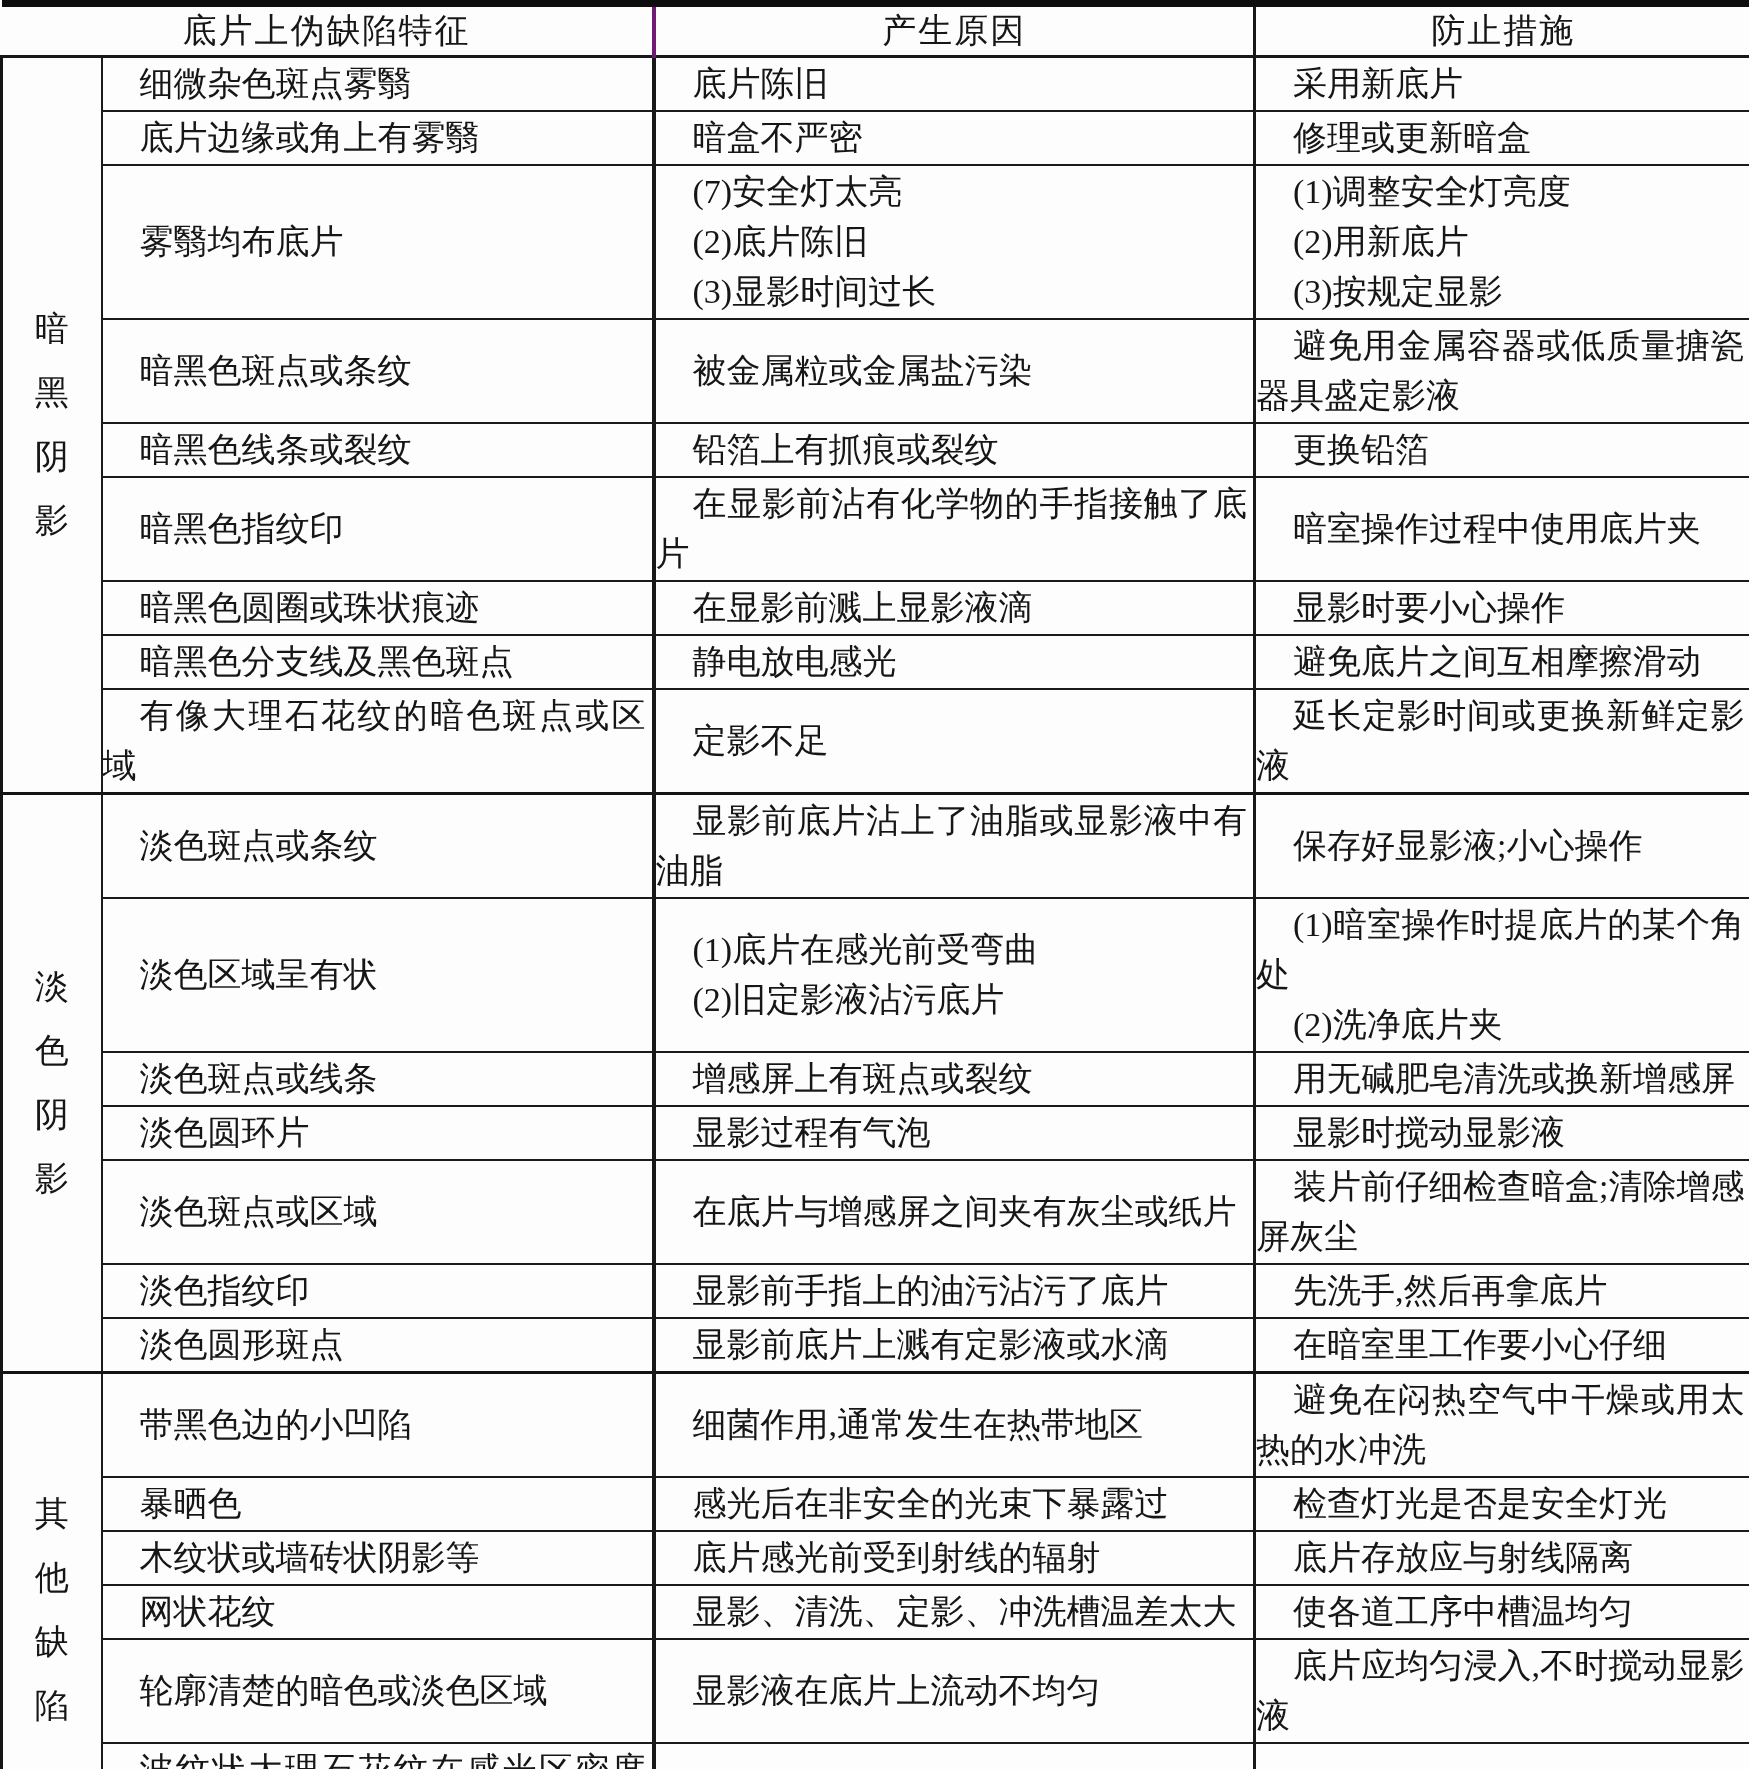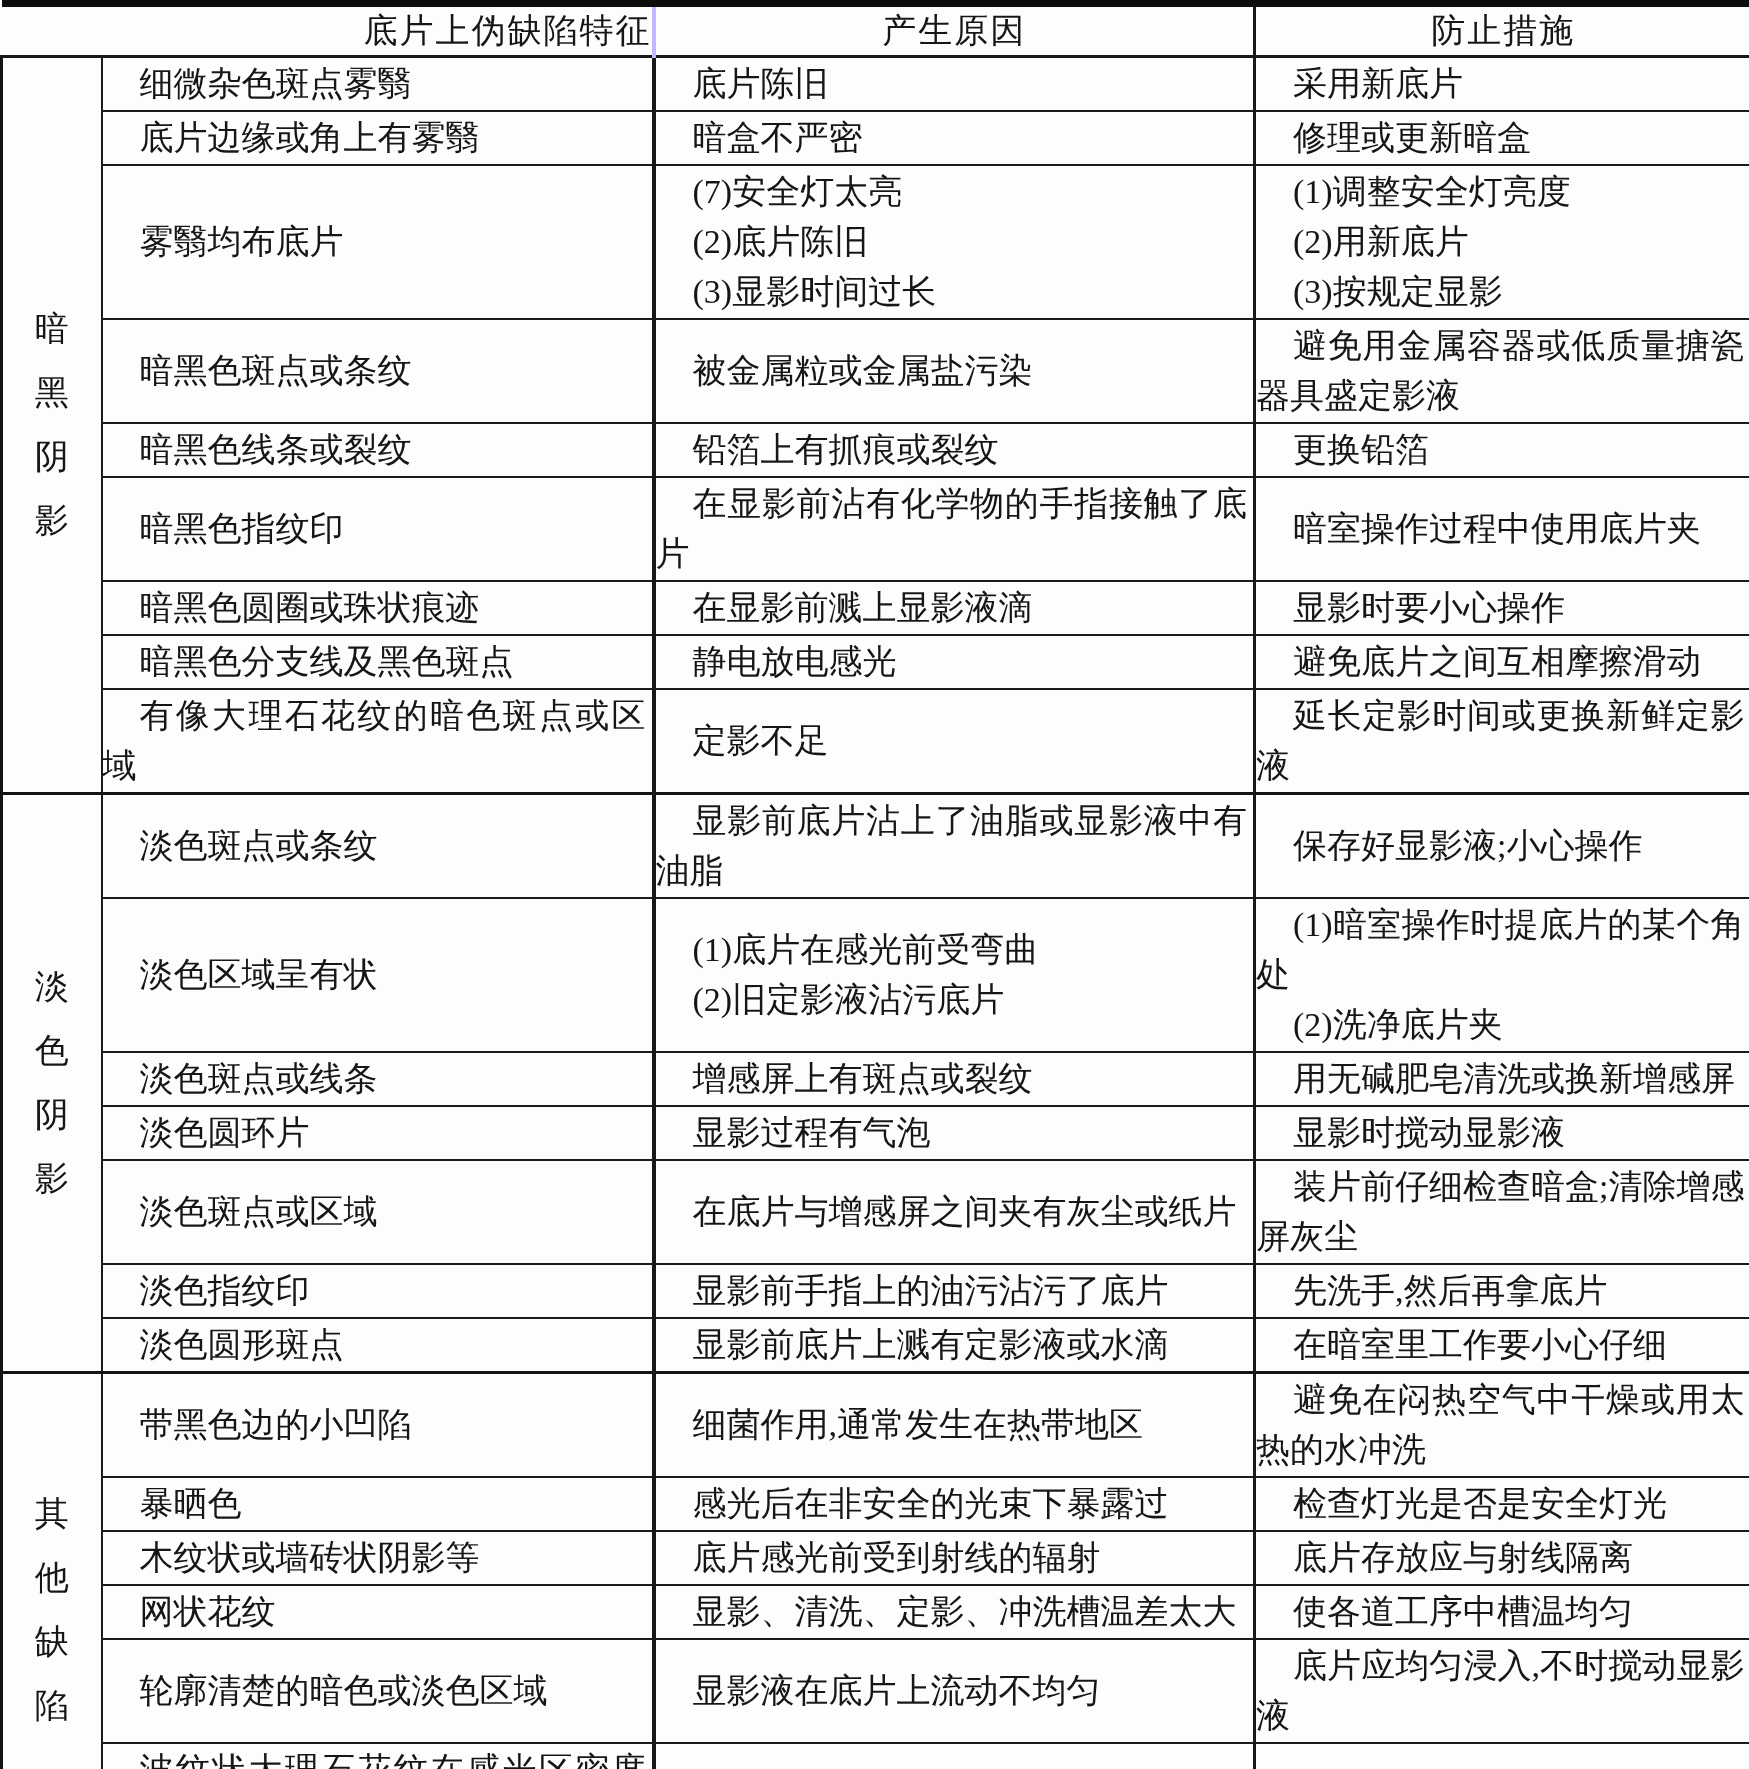--- a/index.html
+++ b/index.html
@@ -26,22 +26,22 @@
 
   thead th {
     font-weight: normal;
     height: 48px;
     text-align: center;
     vertical-align: middle;
     padding: 0;
     letter-spacing: 2px;
     border-bottom: 3px solid #181818;
   }
-  thead th.h-feat  { border-left: none; text-align: right; }
-  thead th.h-cause { border-left: 4px solid #c4b5fd; }
+  thead th.h-feat  { border-left: none; }
+  thead th.h-cause { border-left: 4px solid #701a75; }
   thead th.h-prev  { border-left: 3px solid #181818; }
 
   tbody tr { height: 52px; }
   tbody td {
     vertical-align: middle;
     padding: 1px 6px 1px 0;
     border-top: 2px solid #1b1b1b;
   }
   tbody tr.section-start td { border-top: 3px solid #141414; margin-left: 9px; }
 

